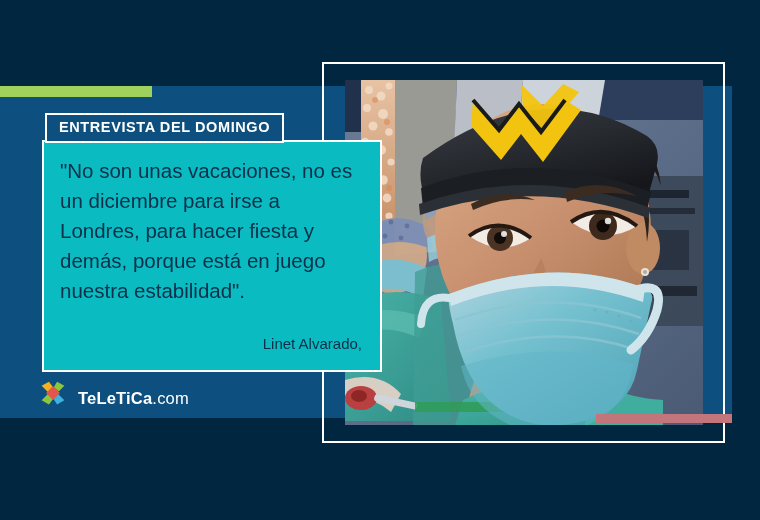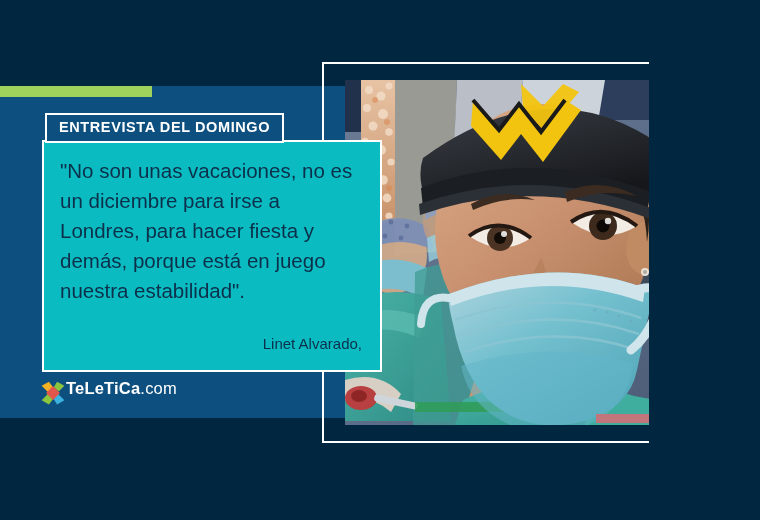--- a/index.html
+++ b/index.html
@@ -2,21 +2,21 @@
 <html><head>
 <meta charset="utf-8">
 <style>
   html,body{margin:0;padding:0;}
   body{
     width:760px;height:520px;overflow:hidden;
     background:#01263f;
     font-family:"Liberation Sans", sans-serif;
     position:relative;
   }
-  #stage{position:absolute;inset:0;width:649px;height:520px;overflow:hidden;}
+  #stage{position:absolute;inset:0;width:732px;height:520px;overflow:hidden;}
 
   
   .band-navy-top{position:absolute;left:0;top:0;width:760px;height:86px;background:#01263f;}
   .band-green{position:absolute;left:0;top:86px;width:152px;height:11px;background:#9ed25c;}
   .band-blue-mid{position:absolute;left:0;top:97px;width:760px;height:321px;background:#0d507f;}
   .band-blue-gap{position:absolute;left:152px;top:86px;width:608px;height:11px;background:#0d507f;}
   .band-navy-bottom{position:absolute;left:0;top:418px;width:760px;height:102px;background:#01263f;}
   .band-pink{position:absolute;left:596px;top:414px;width:164px;height:9px;background:#c2767b;}
 
   
@@ -65,21 +65,21 @@
     text-align:left;
     color:#0c2f4a;
     font-size:15px;
     line-height:21px;
   }
   .attrib div{white-space:nowrap;}
 
   
   .logo{
     position:absolute;left:40px;top:380px;
-    display:flex;align-items:flex-start;gap:0;
+    display:flex;align-items:flex-end;gap:12px;
     z-index:6;
   }
   .logo-mark{width:26px;height:26px;display:block;}
   .logo-text{
     color:#ffffff;font-size:16.5px;font-weight:bold;letter-spacing:0.2px;
     line-height:1;white-space:nowrap;
   }
   .logo-text .dotcom{font-weight:normal;}
 </style>
 </head>

